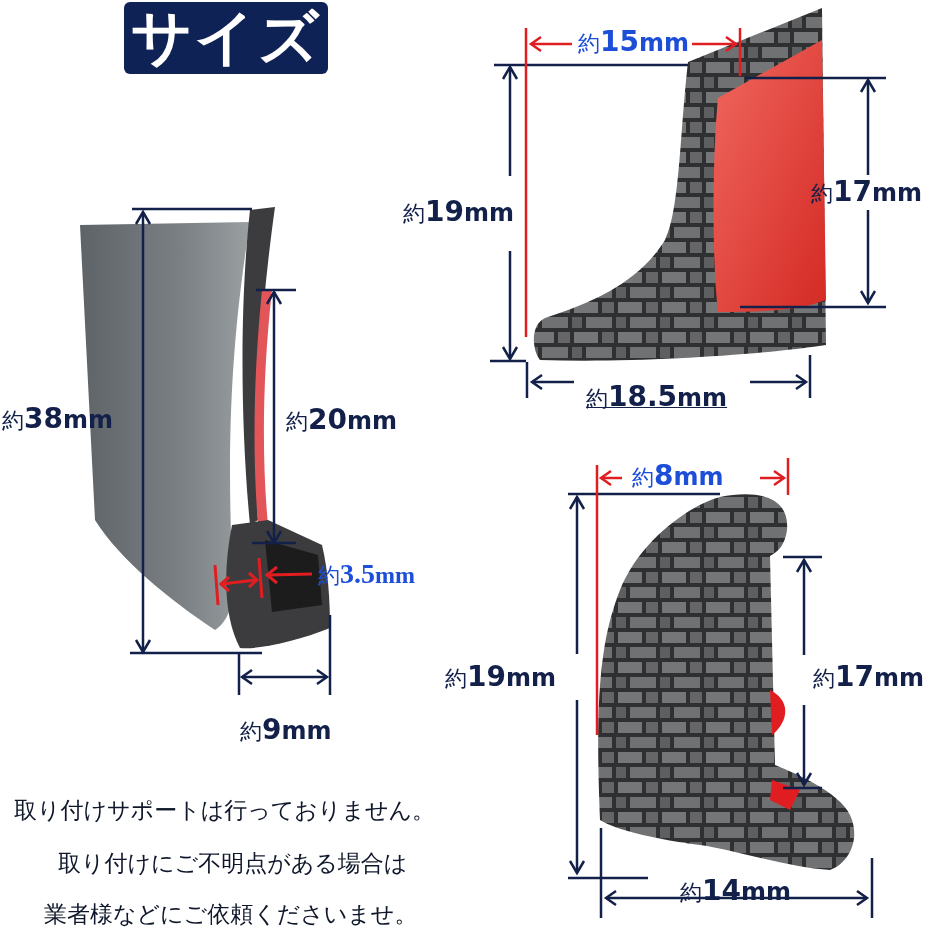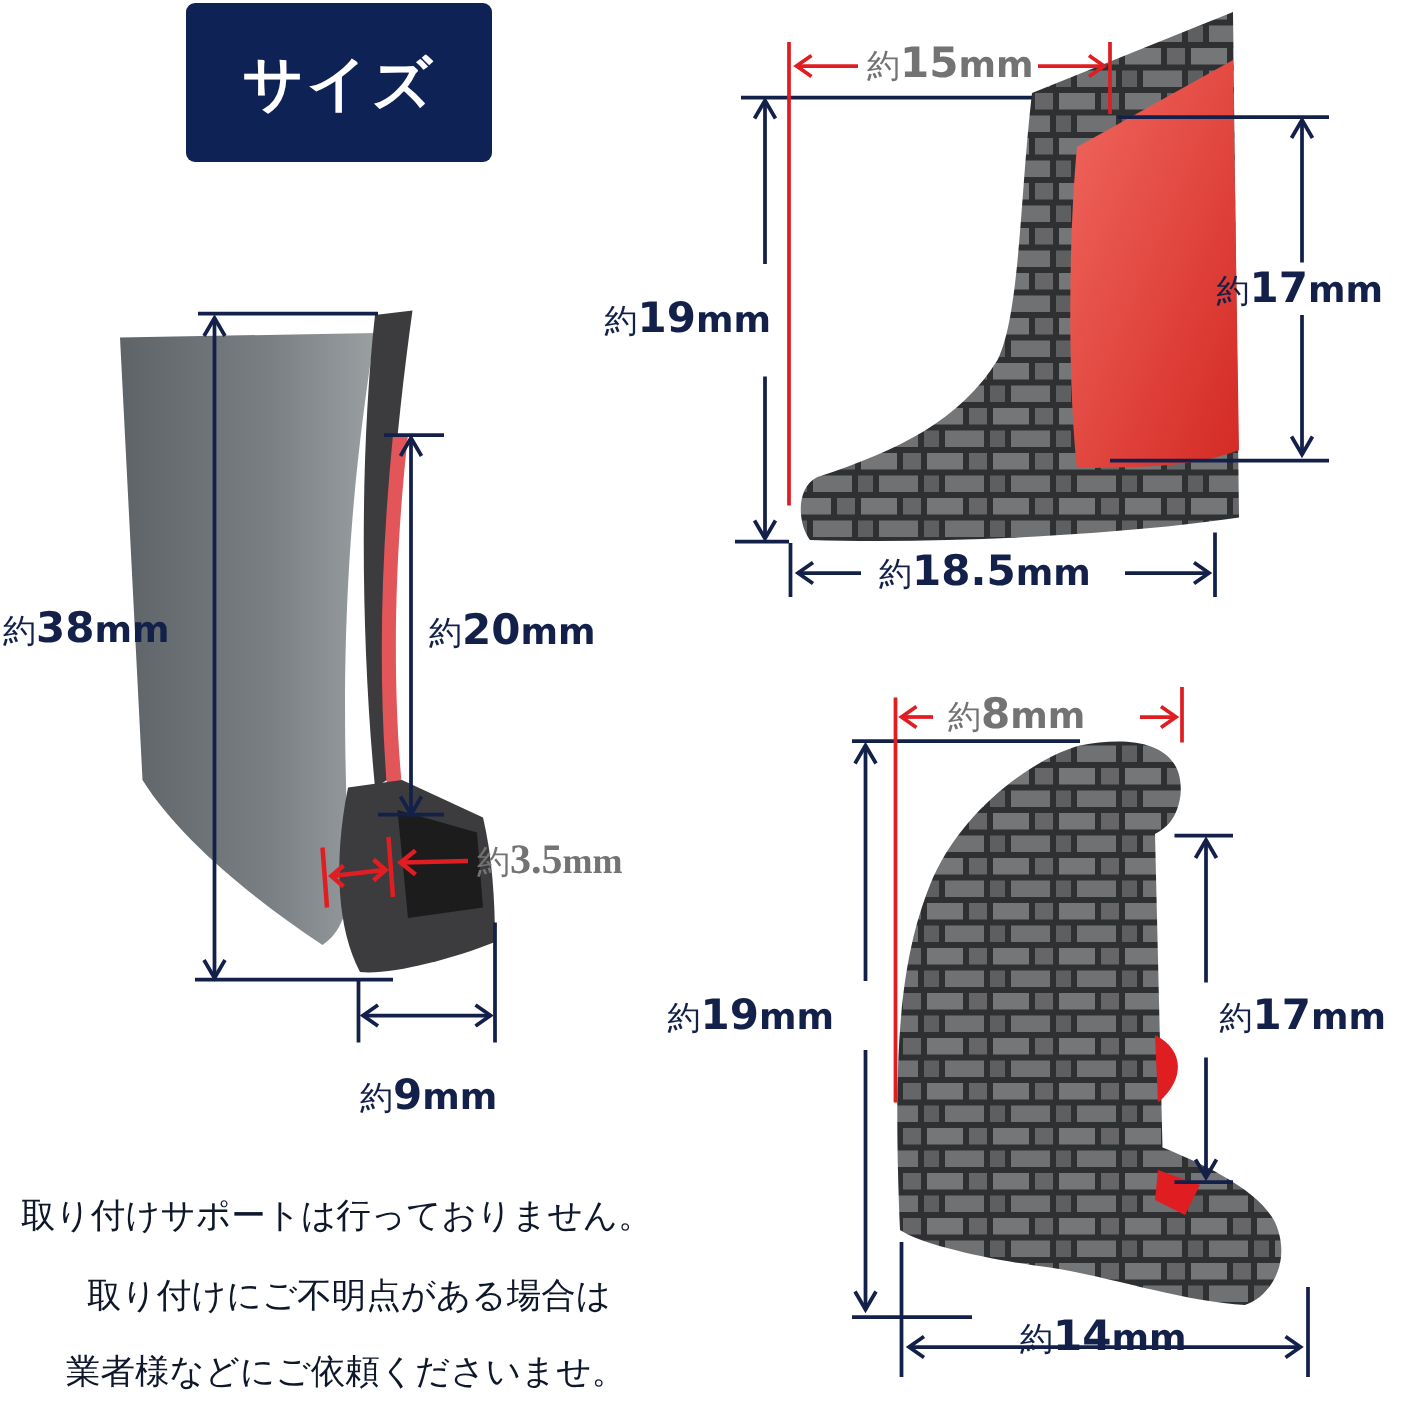--- a/index.html
+++ b/index.html
@@ -1,23 +1,23 @@
 <!DOCTYPE html>
 <html><head>
 <meta charset="utf-8">
 <style>
   html,body{margin:0;padding:0;background:#fff;}
   body{width:940px;height:941px;position:relative;overflow:hidden;font-family:"DejaVu Sans","Liberation Sans",sans-serif;color:#13204a;}
-  .badge{position:absolute;left:124px;top:2px;width:204px;height:106px;background:#0f2255;border-radius:6px;color:#fff;font-weight:bold;font-size:40px;display:flex;align-items:center;justify-content:center;letter-spacing:2px;}
+  .badge{position:absolute;left:124px;top:2px;width:204px;height:72px;background:#0f2255;border-radius:6px;color:#fff;font-weight:bold;font-size:60px;display:flex;align-items:center;justify-content:center;letter-spacing:2px;}
   svg.art{position:absolute;left:0;top:0;}
   .lbl{position:absolute;font-weight:bold;white-space:nowrap;color:#13204a;}
   .lbl .pre{font-weight:normal;font-size:22px;}
   .lbl .num{font-size:28px;}
   .lbl .unit{font-size:24px;font-weight:bold;}
-  .red{color:#737373;}
+  .red{color:#1d4ed8;}
   .note{position:absolute;font-size:23px;font-weight:normal;color:#0f172a;white-space:nowrap;text-align:center;}
 </style>
 </head>
 <body>
 
 <div class="badge">
     <span>サイズ</span>
   </div>
 
 <svg class="art" width="940" height="941" viewBox="0 0 940 941">
@@ -143,21 +143,21 @@
 </svg>
 
 <div class="lbl" style="left:2px;top:402px;"><span class="pre">約</span><span class="num">38</span><span class="unit">mm</span></div>
 <div class="lbl" style="left:286px;top:403px;"><span class="pre">約</span><span class="num">20</span><span class="unit">mm</span></div>
 <div class="lbl red" style="left:318px;top:558px;font-family:Liberation Serif, serif;"><span class="pre">約</span><span class="num">3.5</span><span class="unit">mm</span></div>
 <div class="lbl" style="left:240px;top:713px;"><span class="pre">約</span><span class="num">9</span><span class="unit">mm</span></div>
 
 <div class="lbl red" style="left:578px;top:25px;"><span class="pre">約</span><span class="num">15</span><span class="unit">mm</span></div>
 <div class="lbl" style="left:403px;top:195px;"><span class="pre">約</span><span class="num">19</span><span class="unit">mm</span></div>
 <div class="lbl" style="left:811px;top:175px;"><span class="pre">約</span><span class="num">17</span><span class="unit">mm</span></div>
-<div class="lbl" style="left:586px;top:364px;"><span class="pre">約</span><span class="num">18.5</span><span class="unit">mm</span></div>
+<div class="lbl" style="left:586px;top:380px;text-decoration:underline;"><span class="pre">約</span><span class="num">18.5</span><span class="unit">mm</span></div>
 
 <div class="lbl red" style="left:632px;top:459px;"><span class="pre">約</span><span class="num">8</span><span class="unit">mm</span></div>
 <div class="lbl" style="left:445px;top:660px;"><span class="pre">約</span><span class="num">19</span><span class="unit">mm</span></div>
 <div class="lbl" style="left:813px;top:660px;"><span class="pre">約</span><span class="num">17</span><span class="unit">mm</span></div>
 <div class="lbl" style="left:680px;top:874px;"><span class="pre">約</span><span class="num">14</span><span class="unit">mm</span></div>
 
 <div class="note" style="left:14px;top:795px;">取り付けサポートは行っておりません。</div>
 <div class="note" style="left:58px;top:848px;">取り付けにご不明点がある場合は</div>
 <div class="note" style="left:44px;top:899px;">業者様などにご依頼くださいませ。</div>
 

